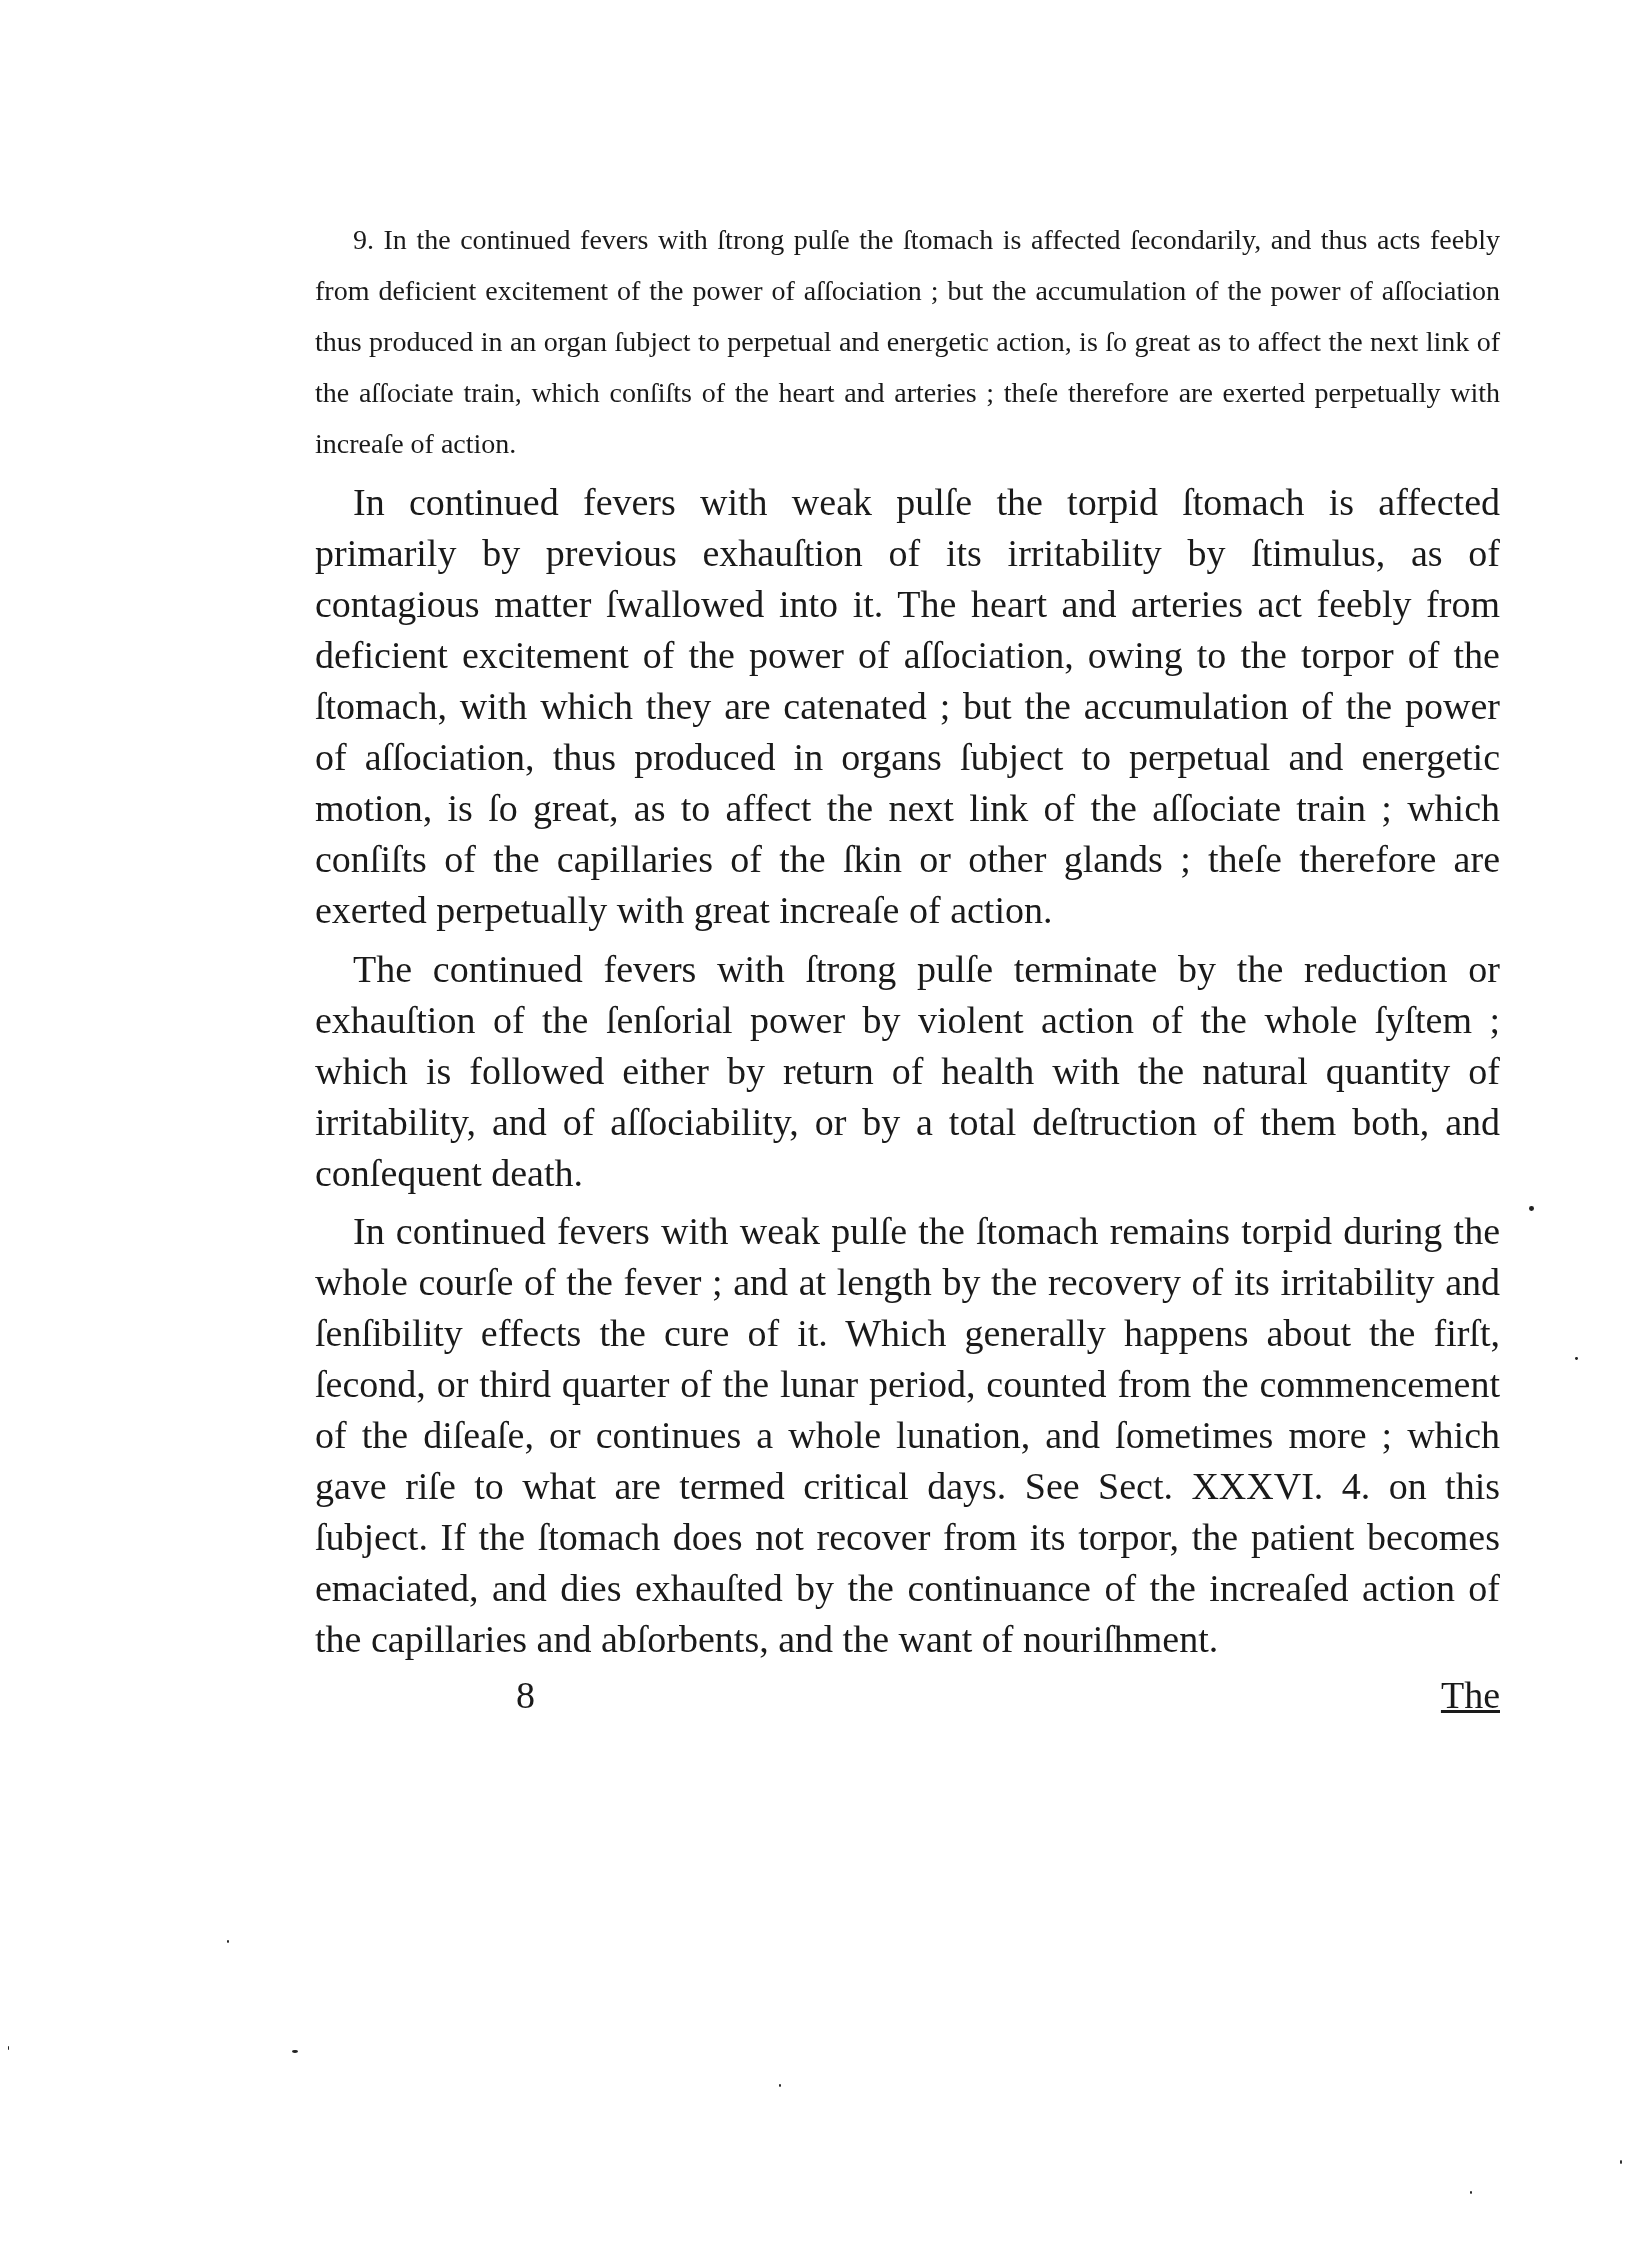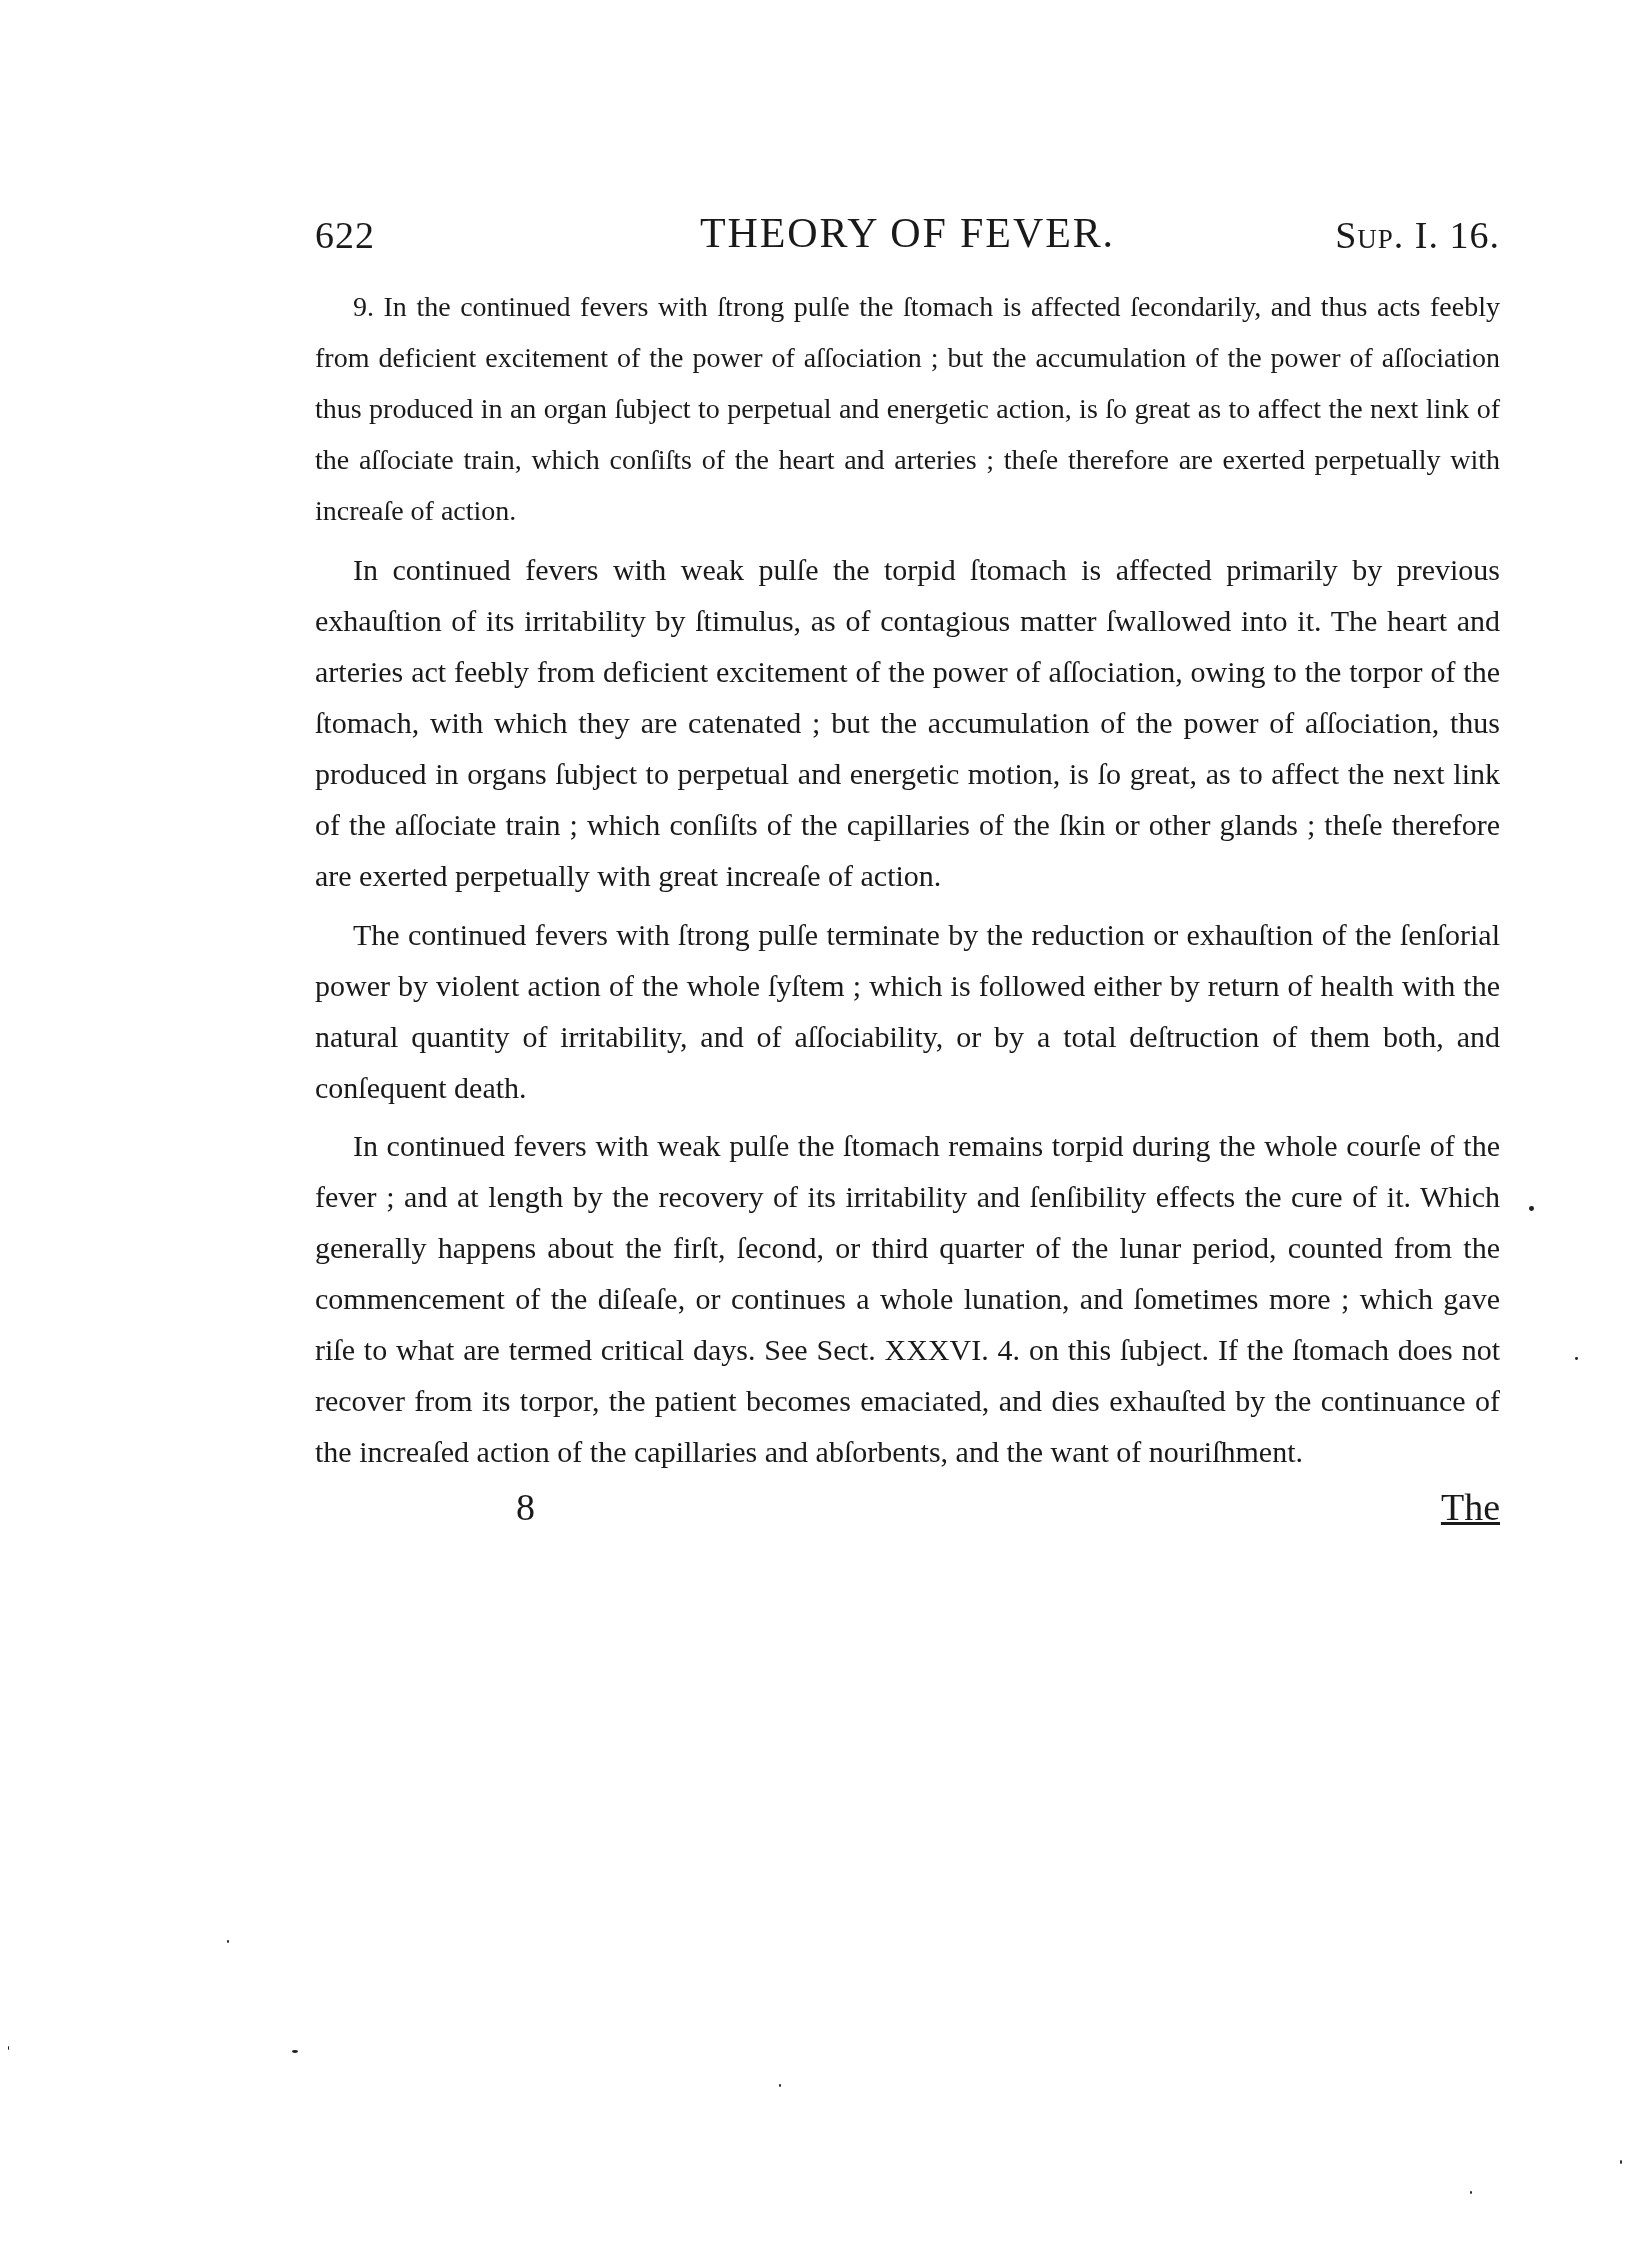--- a/index.html
+++ b/index.html
@@ -46,21 +46,21 @@
     position: absolute;
     right: 0;
     top: 11.5px;
     font-size: 38px;
     font-variant: small-caps;
   }
   .body-text {
     margin-top: 13.4px;
   }
   .para {
-    font-size: 30px;
+    font-size: 38px;
     line-height: 51px;
     text-align: justify;
     text-indent: 38px;
     margin: 0 0 7.6px 0;
     hyphens: manual;
   }
   .para.first {
     font-size: 28px;
   }
   .catchline {
@@ -83,25 +83,20 @@
   .speck {
     position: absolute;
     background: #222;
     border-radius: 50%;
   }
 </style>
 </head>
 <body>
 
 <div class="page">
-  <div class="running-head">
-    <span class="folio">622</span>
-    <span class="title">THEORY OF FEVER.</span>
-    <span class="section">Sup. I. 16.</span>
-  </div>
 
   <div class="body-text">
     <p class="para first">9. In the continued fevers with ſtrong pulſe the ſtomach is affected ſecondarily, and thus acts feebly from deficient excitement of the power of aſſociation ; but the accumulation of the power of aſſociation thus produced in an organ ſubject to perpetual and energetic action, is ſo great as to affect the next link of the aſſociate train, which conſiſts of the heart and arteries ; theſe therefore are exerted perpetually with increaſe of action.</p>
     <p class="para">In continued fevers with weak pulſe the torpid ſtomach is affected primarily by previous exhauſtion of its irritability by ſtimulus, as of contagious matter ſwallowed into it. The heart and arteries act feebly from deficient excitement of the power of aſſociation, owing to the torpor of the ſtomach, with which they are catenated ; but the accumulation of the power of aſſociation, thus produced in organs ſubject to perpetual and energetic motion, is ſo great, as to affect the next link of the aſſociate train ; which conſiſts of the capillaries of the ſkin or other glands ; theſe therefore are exerted perpetually with great increaſe of action.</p>
     <p class="para">The continued fevers with ſtrong pulſe terminate by the reduction or exhauſtion of the ſenſorial power by violent action of the whole ſyſtem ; which is followed either by return of health with the natural quantity of irritability, and of aſſociability, or by a total deſtruction of them both, and conſequent death.</p>
     <p class="para">In continued fevers with weak pulſe the ſtomach remains torpid during the whole courſe of the fever ; and at length by the recovery of its irritability and ſenſibility effects the cure of it. Which generally happens about the firſt, ſecond, or third quarter of the lunar period, counted from the commencement of the diſeaſe, or continues a whole lunation, and ſometimes more ; which gave riſe to what are termed critical days. See Sect. XXXVI. 4. on this ſubject. If the ſtomach does not recover from its torpor, the patient becomes emaciated, and dies exhauſted by the continuance of the increaſed action of the capillaries and abſorbents, and the want of nouriſhment.</p>
   </div>
 
   <div class="catchline">
     <span class="signature">8</span>

